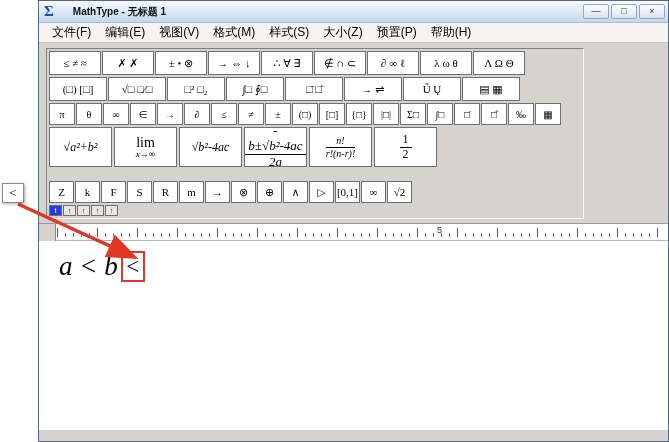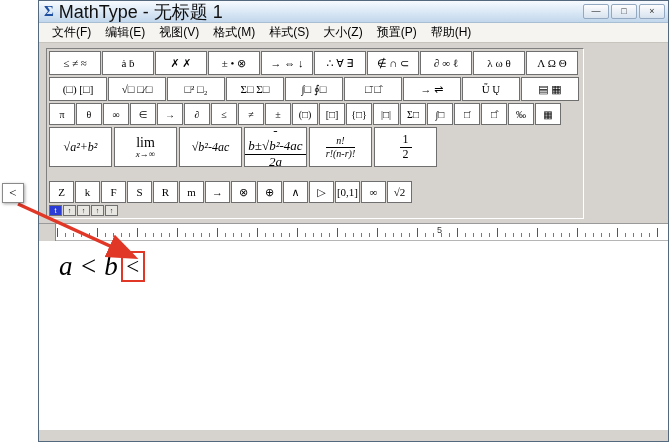--- a/index.html
+++ b/index.html
@@ -17,21 +17,21 @@
   .annot-arrow { position:absolute; left:0; top:0; width:669px; height:442px; pointer-events:none; z-index:55; }
 
   
   .window { position:absolute; left:38px; top:0; width:631px; height:442px;
     border:1px solid #55697e; background:#d6d3ce; display:flex; flex-direction:column; }
 
   .titlebar { height:22px; flex:0 0 22px; display:flex; align-items:center; padding:0 3px 0 5px;
     background:linear-gradient(#f7fbfe, #d9e7f5 55%, #c2d7ec); border-bottom:1px solid #a8bed3; }
   .app-icon { color:#1f4fa0; font-weight:bold; font-size:15px; line-height:1;
     font-family:"Liberation Serif", serif; }
-  .title { margin-left:5px; font-size:18px; color:#111; flex:1 1 auto; white-space:nowrap; overflow:hidden; }
+  .title { margin-left:19px; font-size:10px; color:#111; flex:1 1 auto; white-space:nowrap; overflow:hidden;font-weight:bold; }
   .controls { display:flex; gap:2px; }
   .wbtn { width:26px; height:15px; display:flex; align-items:center; justify-content:center;
     font-size:9px; line-height:1; color:#333; background:linear-gradient(#fdfdfd,#d7e2ef);
     border:1px solid #93a9c2; border-radius:2px; cursor:default; }
 
   .menubar { height:16px; flex:0 0 20px; background:#f6f4f1; display:flex; align-items:center;
     padding-left:6px; border-bottom:1px solid #c7c4bd; }
   .menu-item { font-size:12px; color:#000; padding:2px 7px; white-space:nowrap; }
 
   .toolbar-area { flex:0 0 180px; background:#d6d3ce; padding:5px 0 0 7px; }
@@ -137,36 +137,34 @@
         <span class="menu-item">大小(Z)</span>
         <span class="menu-item">预置(P)</span>
         <span class="menu-item">帮助(H)</span>
       </div>
 
     <div class="toolbar-area">
       <div class="panel">
 
         <div class="trow row1">
             <span class="pbtn">≤ ≠ ≈</span>
-            <span class="pbtn">ȧ ḃ</span>
             <span class="pbtn">✗ ✗</span>
             <span class="pbtn">± • ⊗</span>
             <span class="pbtn">→ ⇔ ↓</span>
             <span class="pbtn">∴ ∀ ∃</span>
             <span class="pbtn">∉ ∩ ⊂</span>
             <span class="pbtn">∂ ∞ ℓ</span>
             <span class="pbtn">λ ω θ</span>
             <span class="pbtn">Λ Ω Θ</span>
           </div>
 
         <div class="trow row2">
             <span class="pbtn">(□) [□]</span>
             <span class="pbtn">√□ □⁄□</span>
             <span class="pbtn">□² □₂</span>
-            <span class="pbtn">Σ□ Σ□</span>
             <span class="pbtn">∫□ ∮□</span>
             <span class="pbtn">□̄ □̂</span>
             <span class="pbtn">→ ⇌</span>
             <span class="pbtn">Ǖ Ų</span>
             <span class="pbtn">▤ ▦</span>
           </div>
 
         <div class="trow row3">
             <span class="pbtn">π</span>
             <span class="pbtn">θ</span>

